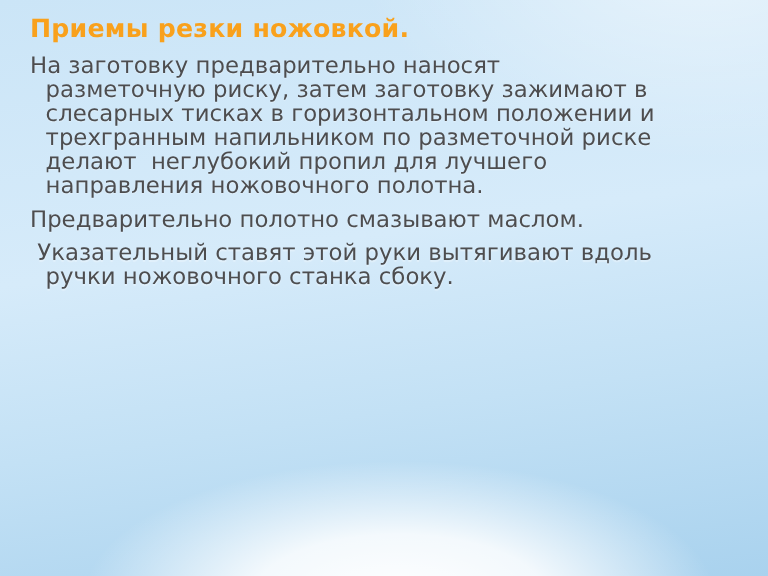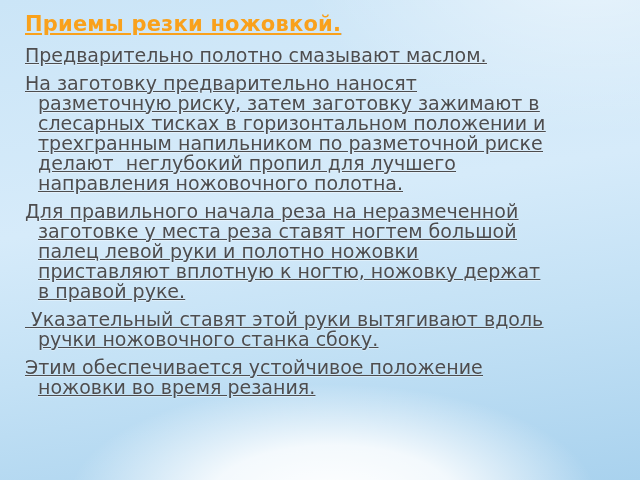--- a/index.html
+++ b/index.html
@@ -1,15 +1,15 @@
 <!DOCTYPE html>
 <html><head>
 <meta charset="utf-8">
 <style>
-  * { margin: 0; padding: 0; box-sizing: border-box; text-decoration: underline; }
+  * { margin: 0; padding: 0; box-sizing: border-box; }
   html, body { width: 640px; height: 480px; overflow: hidden; }
   body { font-family: "DejaVu Sans", sans-serif; }
 
   .slide {
     position: relative;
     width: 640px;
     height: 480px;
     overflow: hidden;
     background:
       radial-gradient(ellipse 55% 32% at 52% 104%, rgba(255,255,255,1) 0%, rgba(255,255,255,0.85) 35%, rgba(255,255,255,0) 75%),
@@ -43,30 +43,23 @@
     text-shadow: 0 1px 1px rgba(255,255,255,0.35);
   }
 </style>
 </head>
 <body>
 
 <div class="slide">
   <div class="content">
     <h1 class="slide-title">Приемы резки ножовкой.</h1>
 
-    <p class="para">Предварительно полотно смазывают маслом.</p>
     <p class="para">На заготовку предварительно наносят
 разметочную риску, затем заготовку зажимают в
 слесарных тисках в горизонтальном положении и
 трехгранным напильником по разметочной риске
 делают  неглубокий пропил для лучшего
 направления ножовочного полотна.</p>
-    <p class="para">Для правильного начала реза на неразмеченной
-заготовке у места реза ставят ногтем большой
-палец левой руки и полотно ножовки
-приставляют вплотную к ногтю, ножовку держат
-в правой руке.</p>
+    <p class="para">Предварительно полотно смазывают маслом.</p>
     <p class="para"> Указательный ставят этой руки вытягивают вдоль
 ручки ножовочного станка сбоку.</p>
-    <p class="para">Этим обеспечивается устойчивое положение
-ножовки во время резания.</p>
   </div>
 </div>
 
 </body></html>

